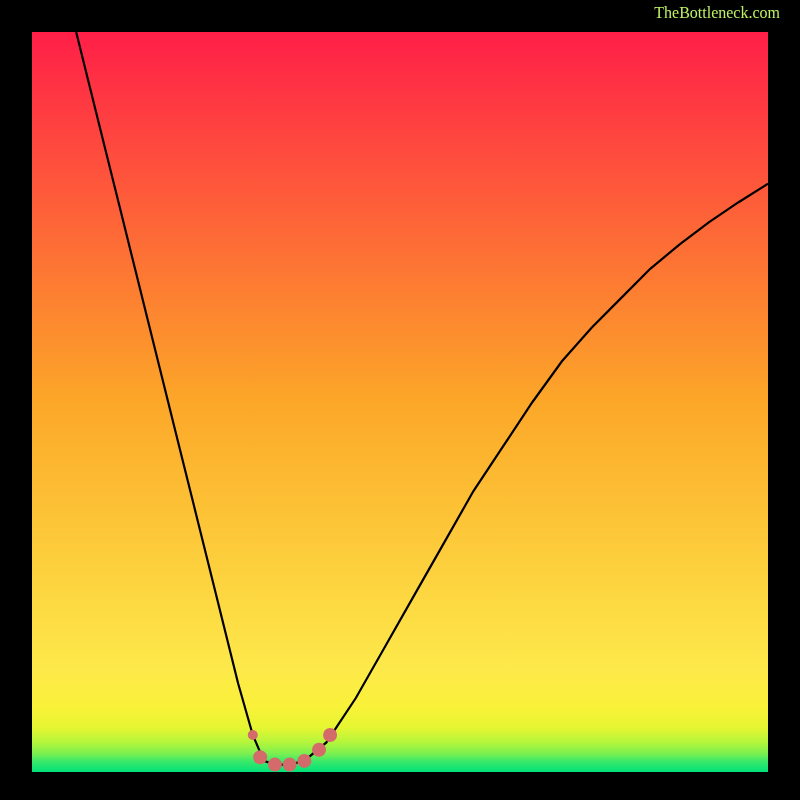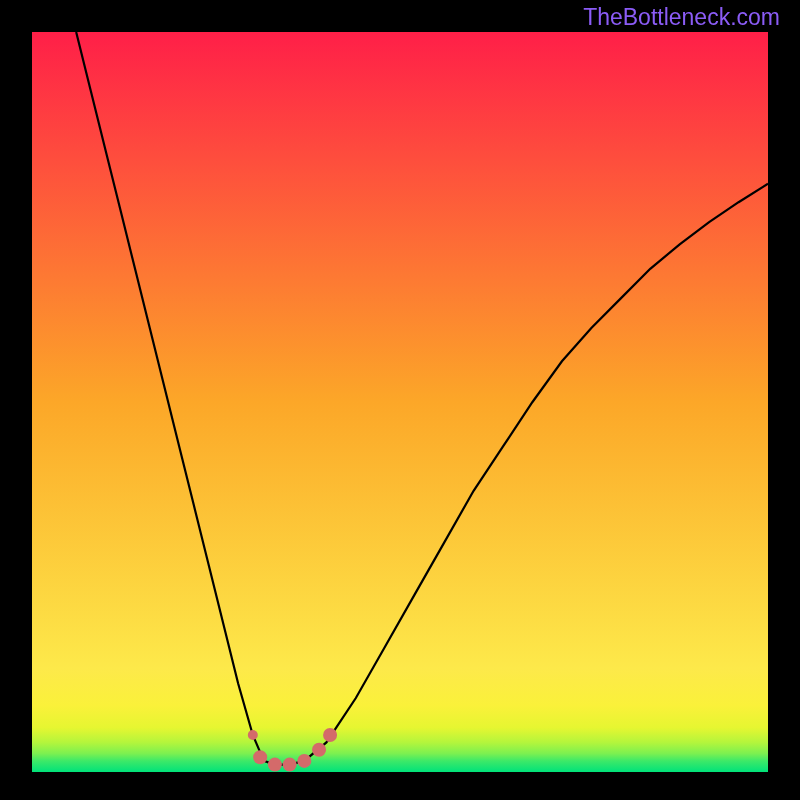--- a/index.html
+++ b/index.html
@@ -7,24 +7,24 @@
   .container {
     width: 800px;
     height: 800px;
     background: #000;
     position: relative;
   }
   .watermark {
     position: absolute;
     top: 4px;
     right: 20px;
-    font-family: Liberation Sans, sans-serif;
-    font-size: 23px;
+    font-family: Liberation Serif, serif;
+    font-size: 16px;
     font-weight: 500;
-    color: #8b5cf6;
+    color: #bef264;
     z-index: 10;
   }
   .plot {
     position: absolute;
     left: 32px;
     top: 32px;
     width: 736px;
     height: 740px;
   }
 </style>

